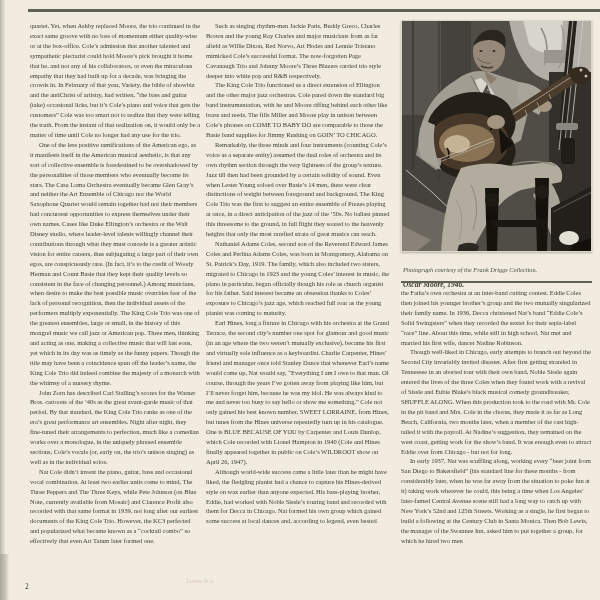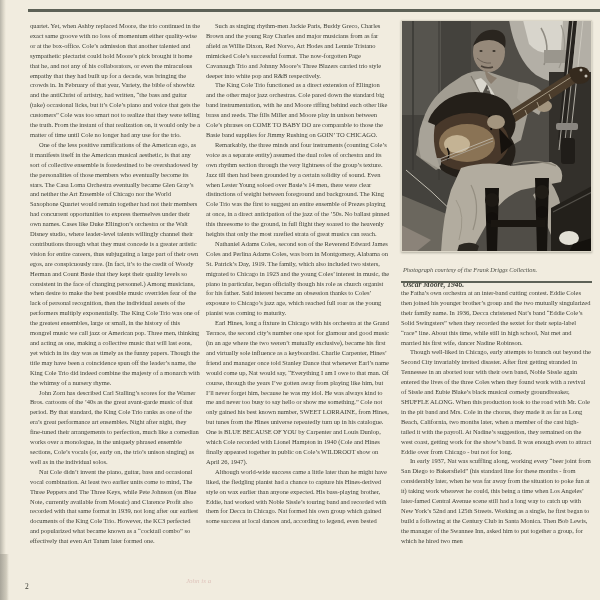--- a/index.html
+++ b/index.html
@@ -193,17 +193,17 @@
   <div id="caption-credit">Photograph courtesy of the Frank Driggs Collection.</div>
 
   <div id="caption-rule" class="h-rule"></div>
 
   <div id="col-right" class="col">
       <p class="flush">the Fatha’s own orchestra at an inter-band cutting contest. Eddie Coles then joined his younger brother’s group and the two mutually singularized their family name.  In 1936, Decca christened Nat’s band “Eddie Cole’s Solid Swingsters” when they recorded the sextet for their sepia-label “race” line. About this time, while still in high school, Nat met and married his first wife, dancer Nadine Robinson.</p>
       <p>Though well-liked in Chicago, early attempts to branch out beyond the Second City invariably invited disaster.  After first getting stranded in Tennessee in an aborted tour with their own band, Noble Sissle again entered the lives of the three Coles when they found work with a revival of Sissle and Eubie Blake’s black musical comedy groundbreaker, SHUFFLE ALONG. When this production took to the road with Mr. Cole in the pit band and Mrs. Cole in the chorus, they made it as far as Long Beach, California, two months later, when a member of the cast high-tailed it with the payroll.  At Nadine’s suggestion, they remained on the west coast, getting work for the show’s band.  It was enough even to attract Eddie over from Chicago - but not for long.</p>
       <p>In early 1937, Nat was scuffling along, working every “beer joint from San Diego to Bakersfield” (his standard line for these months - from considerably later, when he was far away from the situation to poke fun at it) taking work wherever he could, this being a time when Los Angeles’ later-famed Central Avenue scene still had a long way to catch up with New York’s 52nd and 125th Streets.  Working as a single, he first began to build a following at the Century Club in Santa Monica.  Then Bob Lewis, the manager of the Swannee Inn, asked him to put together a group, for which he hired two men</p>
     </div>
 
-  <div id="bleed-through">John is a</div>
+  <div id="bleed-through">Loma is a</div>
 
   <div id="page-number">2</div>
 
 </div>
 
 </body></html>

